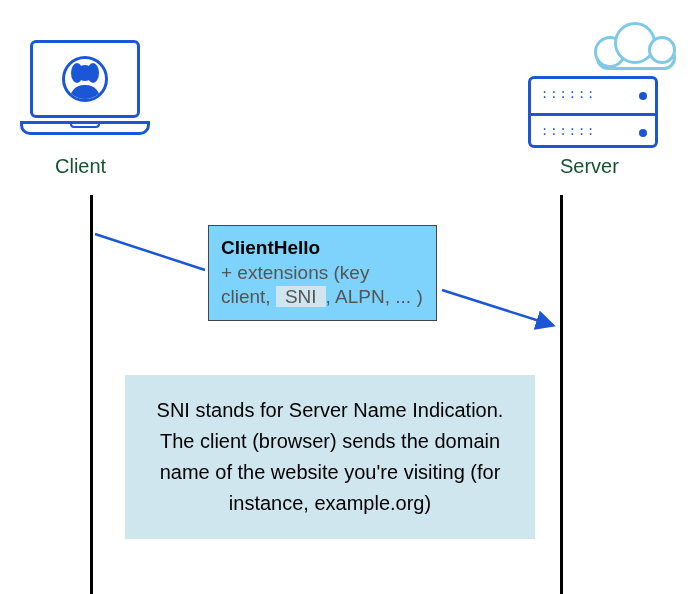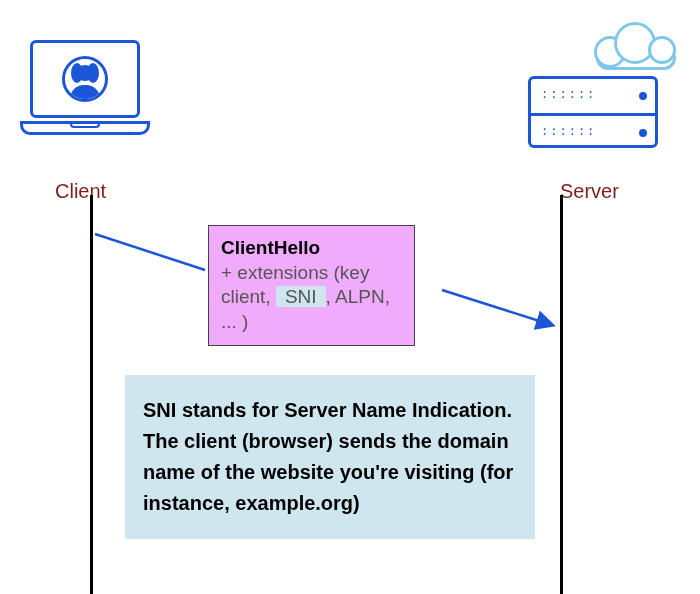--- a/index.html
+++ b/index.html
@@ -8,23 +8,22 @@
     width: 700px;
     height: 594px;
     background: #ffffff;
     font-family: Arial, Helvetica, sans-serif;
     position: relative;
     overflow: hidden;
   }
   .endpoint-label {
     position: absolute;
     font-size: 20px;
-    color: #7f1d1d;
+    color: #14532d;
     font-weight: 400;
-    margin-top: 25px;
   }
   .client-label { left: 55px; top: 155px; }
   .server-label { left: 560px; top: 155px; text-align: center; }
 
   
   .laptop {
     position: absolute;
     left: 20px; top: 40px;
     width: 130px; height: 95px;
   }
@@ -154,24 +153,24 @@
     height: 400px;
     background: #000;
   }
   .lifeline.left { left: 90px; }
   .lifeline.right { left: 560px; }
 
   
   .msg-box {
     position: absolute;
     left: 208px; top: 225px;
-    width: 207px;
+    width: 229px;
     padding: 10px 12px;
     border: 1.5px solid #444;
-    background: #f0abfc;
+    background: #7dd3fc;
     font-size: 19px;
     line-height: 1.3;
     z-index: 5;
   }
   .msg-title { font-weight: 700; display: block; }
   .msg-ext { color: #555; font-weight: 400; }
   .sni-highlight { background: #cfe6ef; padding: 0 9px; }
 
   
   .arrow-wrap {
@@ -184,22 +183,23 @@
 
   
   .explain {
     position: absolute;
     left: 125px; top: 375px;
     width: 410px;
     padding: 20px 18px;
     background: #cfe6ef;
     font-size: 20px;
     line-height: 1.55;
-    font-weight: 700;
+    font-weight: 400;
     color: #000;
+    text-align: center;
   }
 </style>
 </head>
 <body>
 
 <div class="laptop">
   <div class="laptop-screen">
     <div class="avatar-ring">
       <div class="avatar-hair-l"></div>
       <div class="avatar-hair-r"></div>

